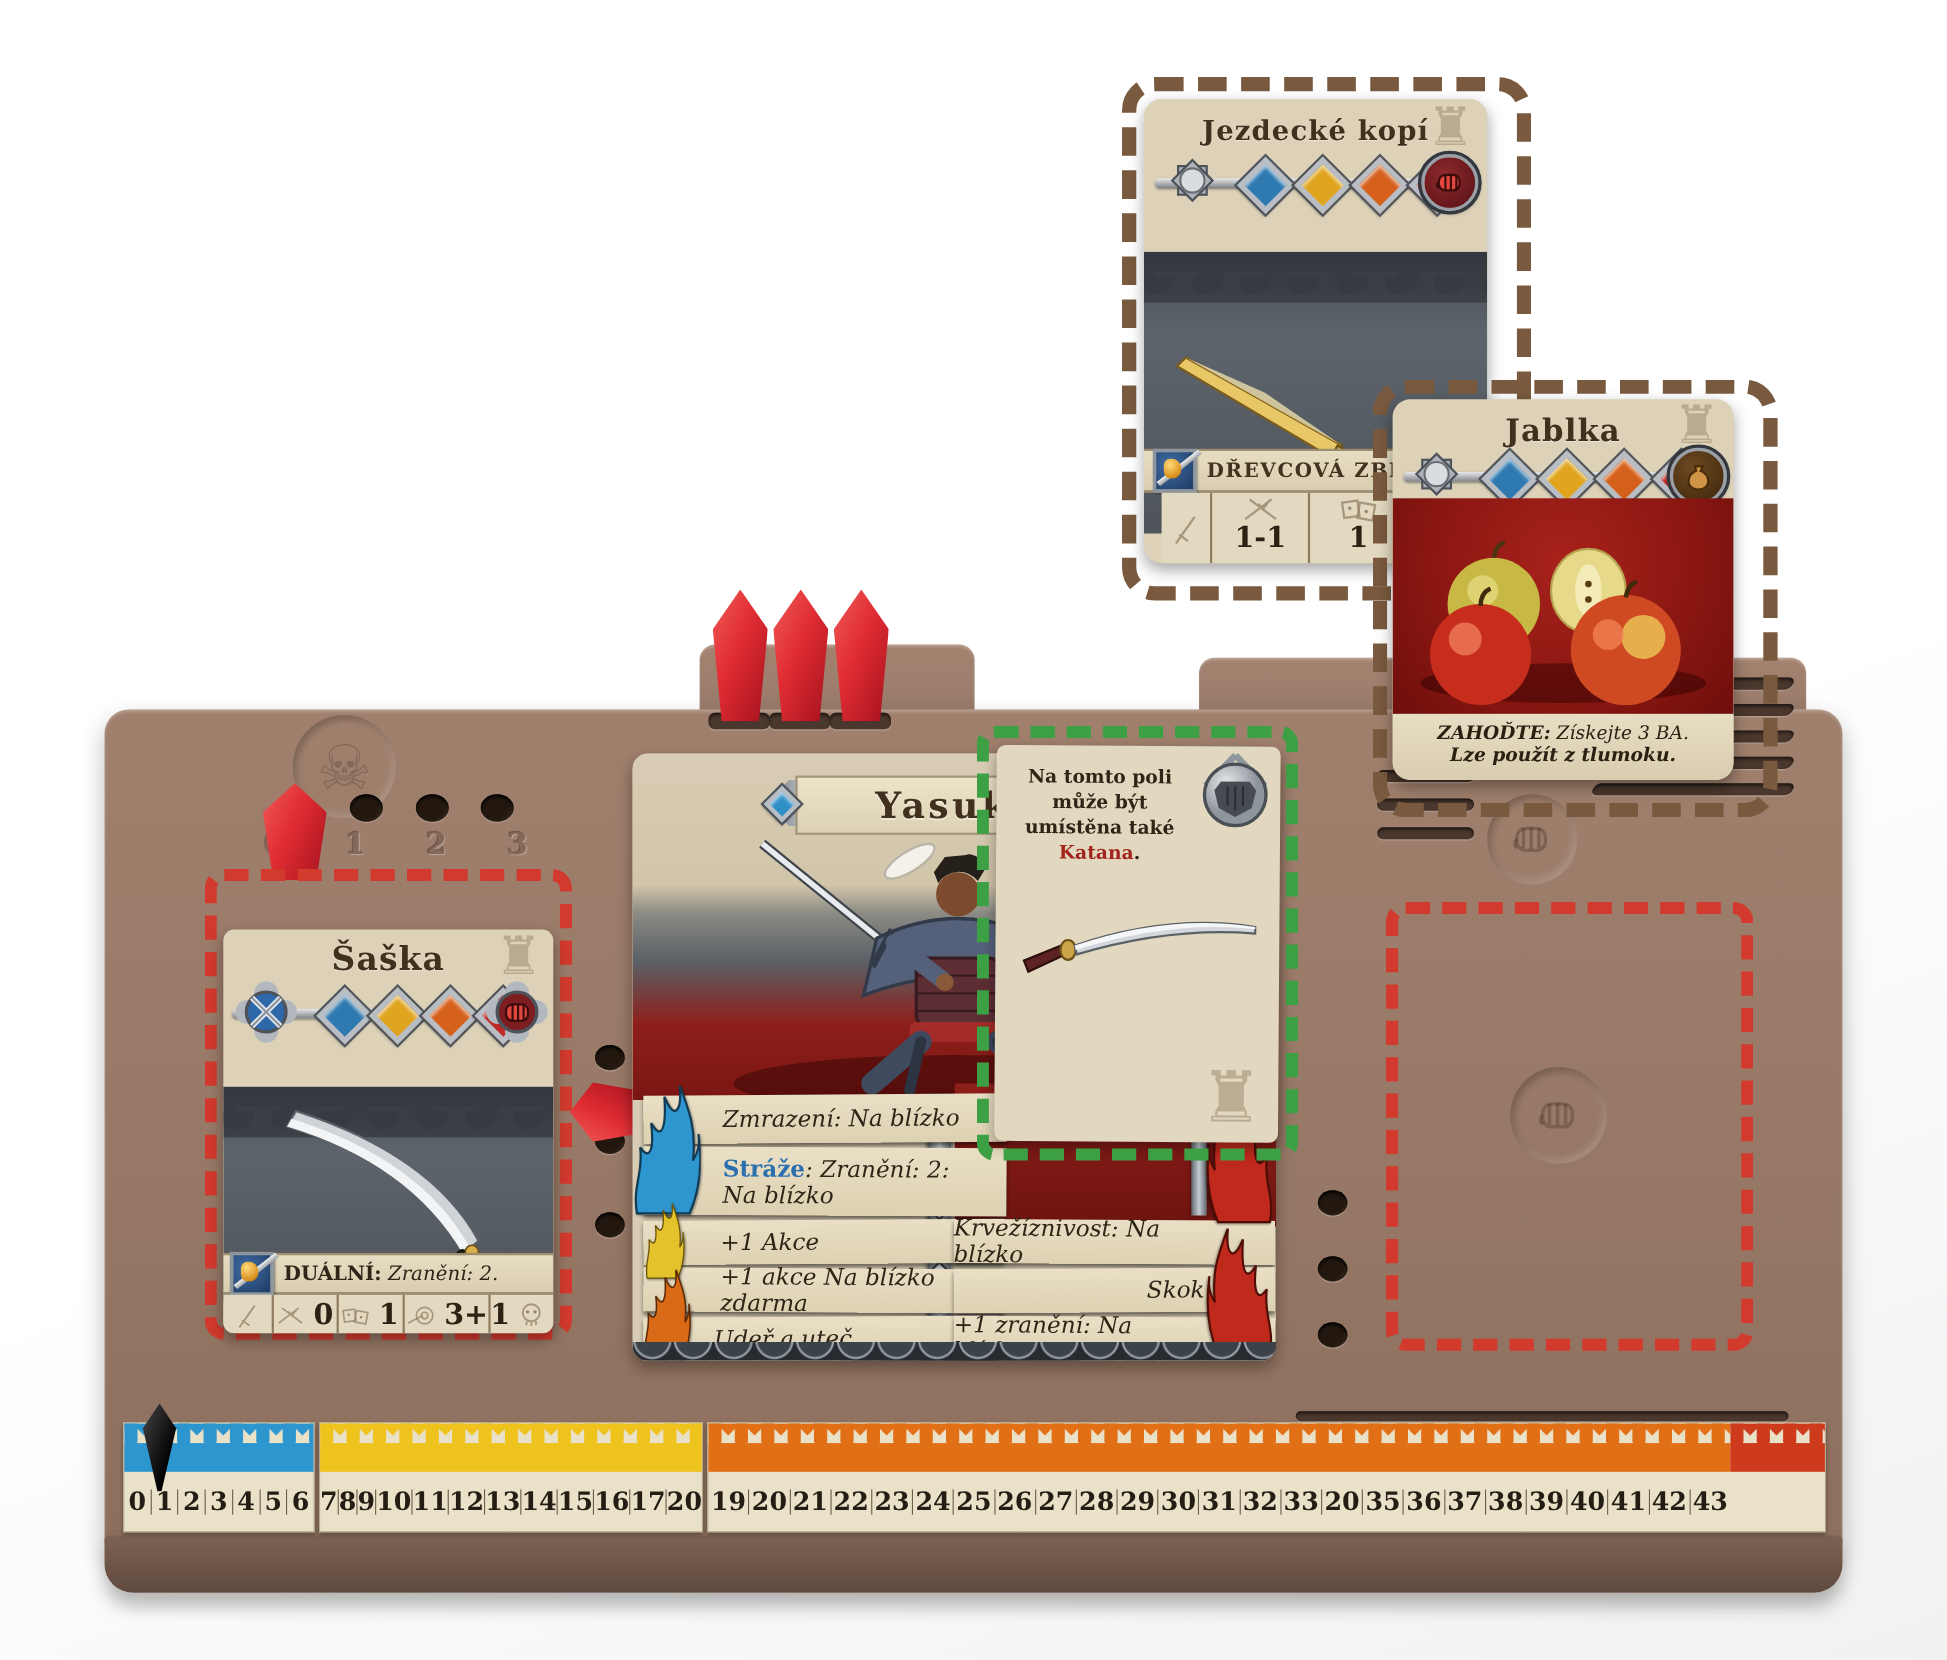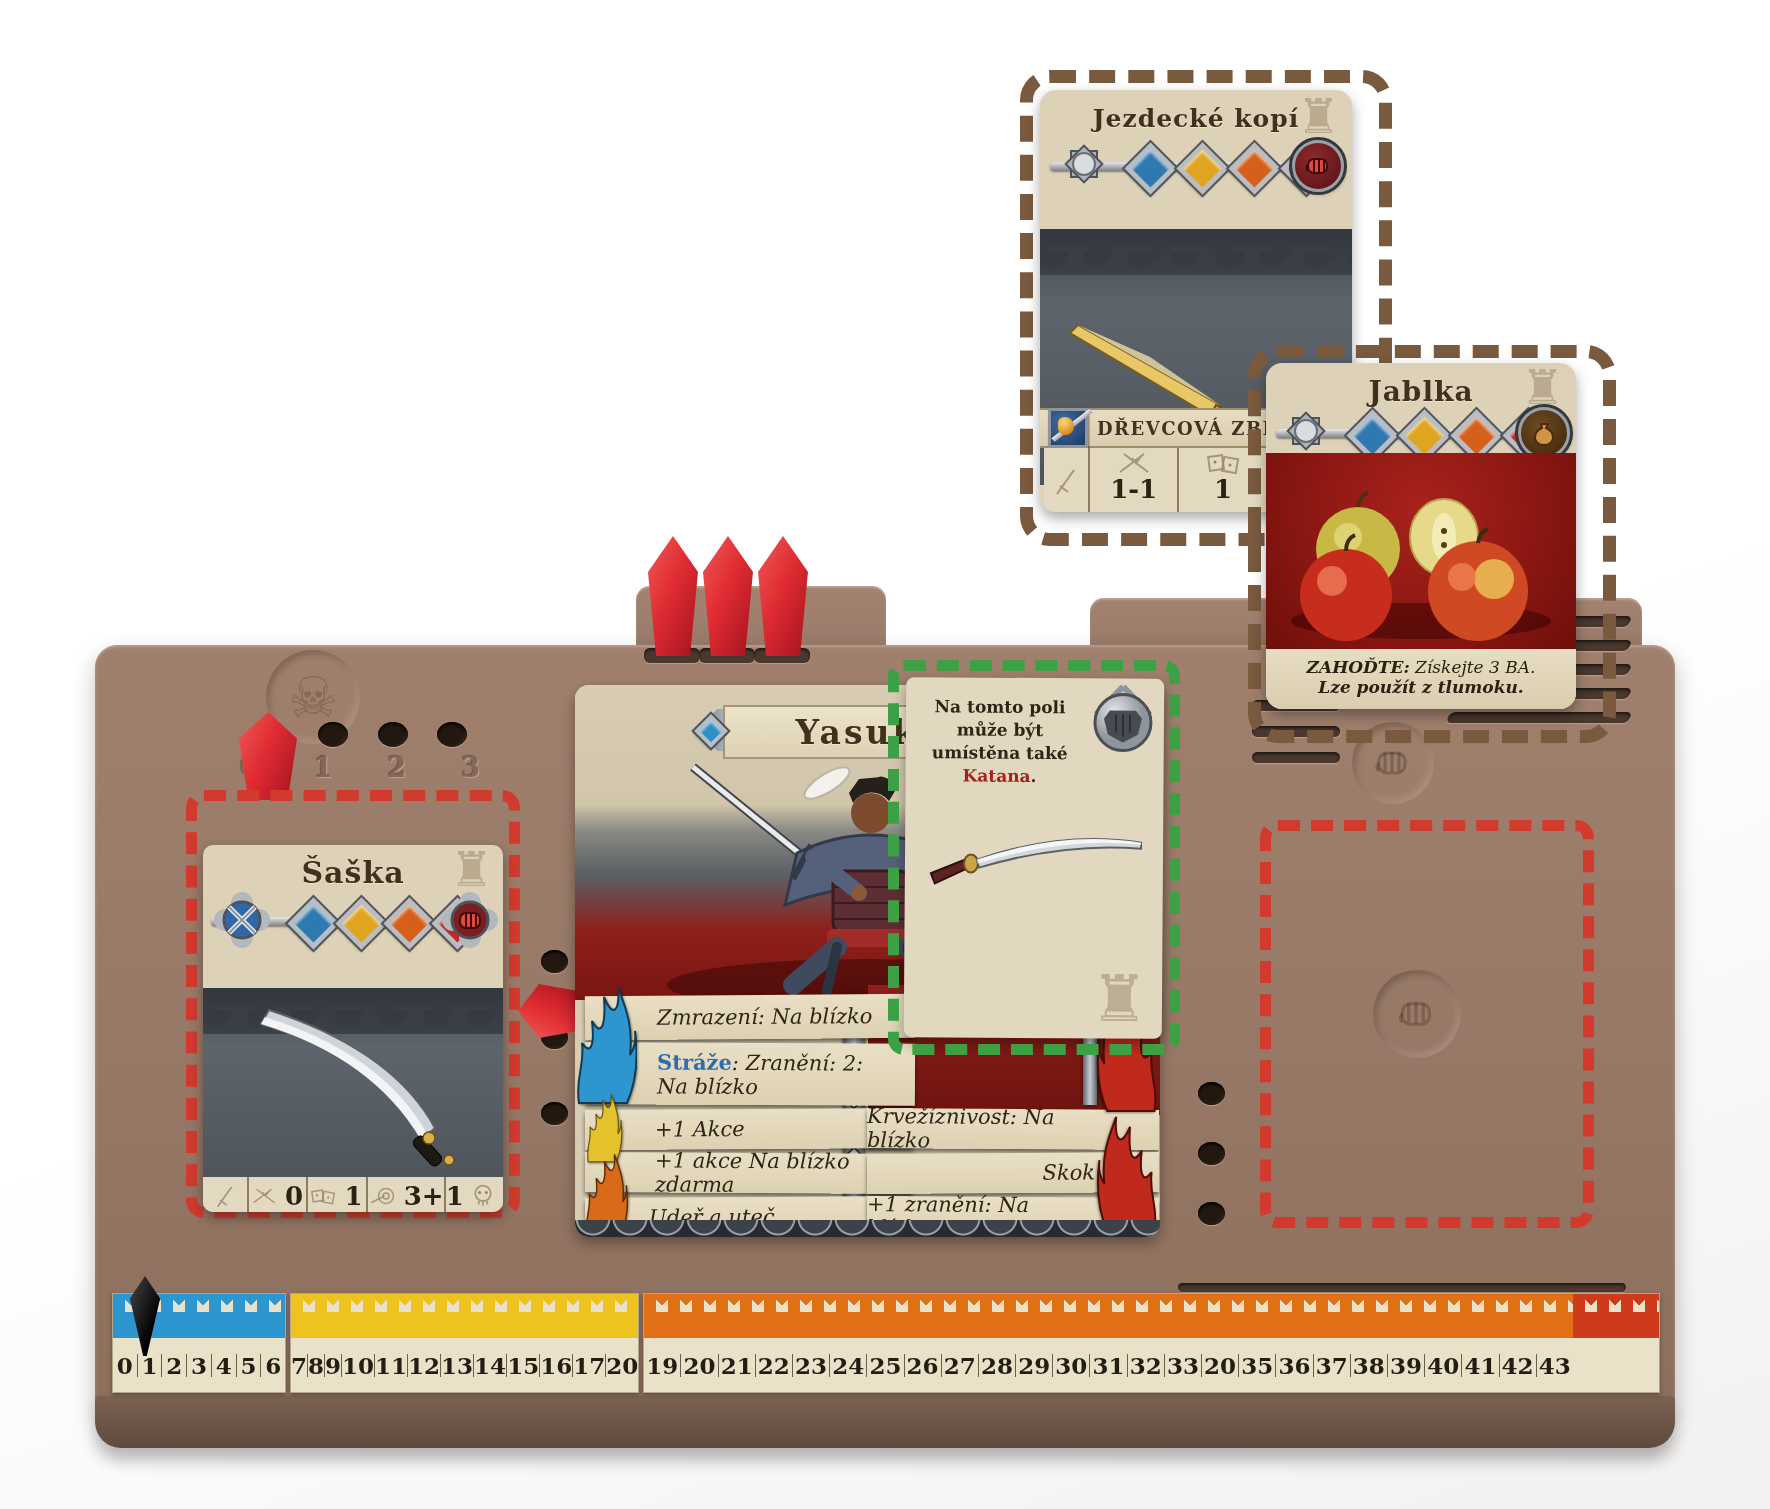--- a/index.html
+++ b/index.html
@@ -173,21 +173,21 @@
         <polygon points="38,96 180,176 110,128" fill="#fff0b6" opacity=".7"></polygon>
         <rect x="176" y="176" width="26" height="9" transform="rotate(30 176 176)" fill="#caa54a" stroke="#6b5018" stroke-width="2"></rect>
         <line x1="196" y1="192" x2="248" y2="224" stroke="#8a6a2c" stroke-width="7"></line>
         <polygon points="214,196 226,203 222,210 210,203" fill="#e8c767" stroke="#6b5018" stroke-width="1.5"></polygon>
       </svg>
     </div>
     <div class="type-band abs" style="left:0;top:318px;width:312px;height:40px;padding-left:8px;box-sizing:border-box;">
       <span class="mini-icon"></span>
       <span class="type-text">DŘEVCOVÁ ZBRAŇ</span>
     </div>
-    <div class="stats-row abs" style="left:4px;top:358px;width:312px;height:64px;">
+    <div class="stats-row abs" style="left:16px;top:358px;width:312px;height:64px;">
       <div class="stat-cell">
         <svg width="28" height="34" viewBox="0 0 28 34">
             <path class="sketch" d="M5 30 L22 6 M8 22 l8 6"></path>
           </svg>
       </div>
       <div class="stat-cell">
         <svg width="40" height="26" viewBox="0 0 40 26">
             <path class="sketch" d="M6 22 L30 4 M10 4 L34 22 M18 8 l4 5 6-8"></path>
           </svg>
         <span class="stat-val">1-1</span>
@@ -292,20 +292,24 @@
     </div>
     <div class="art-dark abs" style="left:0;top:98px;width:300px;height:196px;">
       <div class="crowd" style="top:0;"></div>
       <svg width="300" height="196" viewBox="0 0 300 196" style="position:absolute;left:0;top:0;">
         <path d="M58 36 Q170 70 218 152 L232 140 Q190 62 66 22 Z" fill="#cfd4d9" stroke="#5c6167" stroke-width="2"></path>
         <path d="M58 36 Q170 70 218 152 L224 146 Q180 66 62 29 Z" fill="#f2f4f6"></path>
         <rect x="218" y="146" width="34" height="13" rx="5" transform="rotate(48 218 146)" fill="#1d1a16" stroke="#000" stroke-width="1"></rect>
         <circle cx="226" cy="150" r="6" fill="#d9ae4b" stroke="#6b5018" stroke-width="1.5"></circle>
         <circle cx="246" cy="172" r="5" fill="#d9ae4b" stroke="#6b5018" stroke-width="1.5"></circle>
       </svg>
+    </div>
+    <div class="type-band abs" style="left:0;top:294px;width:300px;height:38px;padding-left:6px;box-sizing:border-box;">
+      <span class="mini-icon"></span>
+      <span style="font-family:'DejaVu Serif',serif;font-size:18px;color:#2e2418;"><b>DUÁLNÍ:</b><i> Zranění: 2.</i></span>
     </div>
     <div class="stats-row abs" style="left:0;top:332px;width:300px;height:35px;">
       <div class="stat-cell">
         <svg width="24" height="28" viewBox="0 0 28 34">
             <path class="sketch" d="M5 30 L22 6 M8 22 l8 6"></path>
           </svg>
       </div>
       <div class="stat-cell" style="flex-direction:row;gap:6px;align-items:center;">
         <svg width="30" height="22" viewBox="0 0 40 26">
             <path class="sketch" d="M6 22 L30 4 M10 4 L34 22 M18 8 l4 5 6-8"></path>

